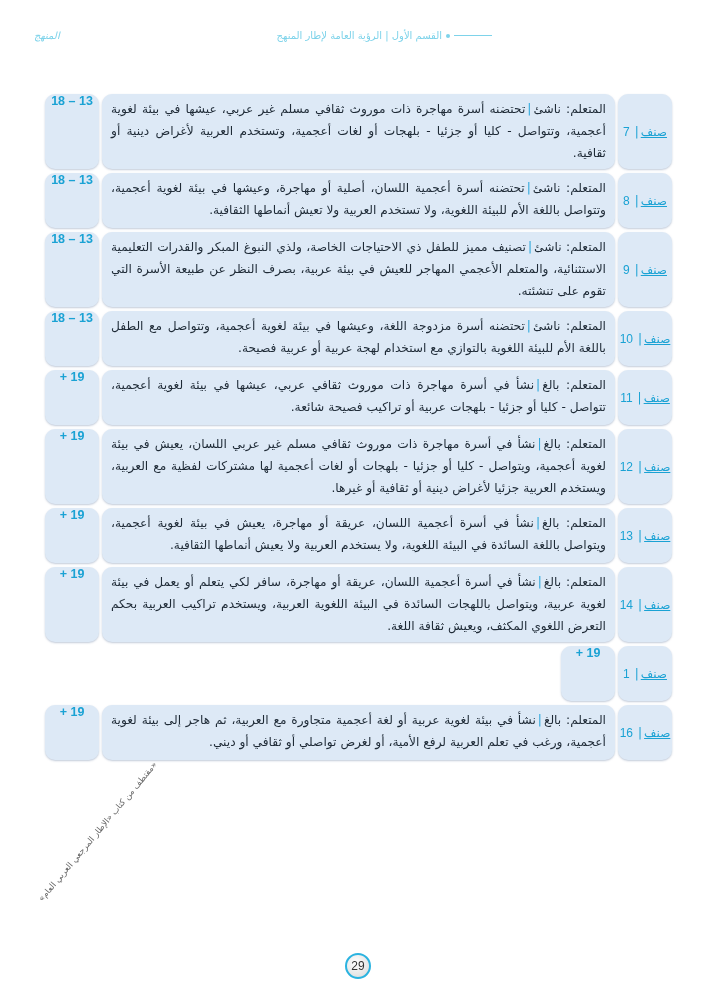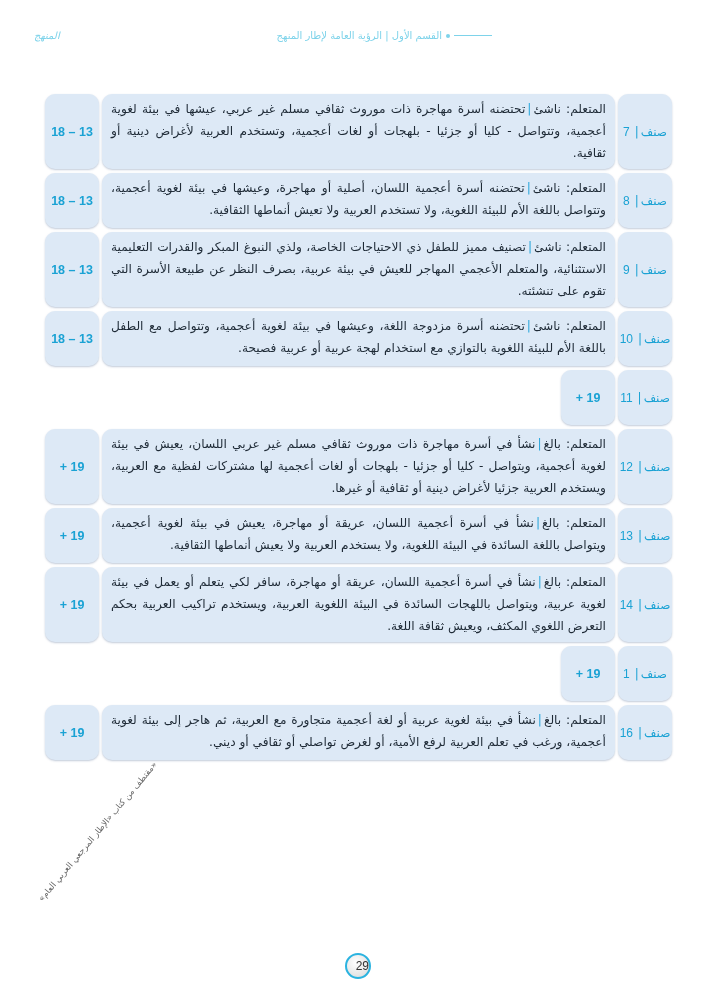--- a/index.html
+++ b/index.html
@@ -37,45 +37,45 @@
     border-radius: 10px;
     box-shadow: 0 1px 2px rgba(120,140,170,0.45);
   }
   .cls {
     width: 54px; margin-left: 3px;
     display: flex; align-items: center; justify-content: center;
     direction: rtl; font-size: 12px; color: #1aa2d4; white-space: nowrap;
   }
   .cls .num { font-family: "Liberation Sans", sans-serif; margin-right: 3px; }
   .cls .sep { margin: 0 2px; color: #1aa2d4; }
-  .cls .word { }
+  .cls .word { text-decoration: underline; }
   .desc {
     flex: 1; margin-left: 3px;
     direction: rtl; text-align: justify;
     font-size: 12.2px; line-height: 22px; color: #1e2a36;
     padding: 4px 9px 5px 9px;
   }
   .desc .bar { color: #2aa7dc; margin: 0 2px; }
   .age {
     width: 54px;
-    display: flex; align-items: center; justify-content: center;
+    display: flex; align-items: flex-start; justify-content: center;
     font-family: "Liberation Sans", sans-serif; font-weight: bold;
     font-size: 12.5px; color: #1aa2d4; white-space: nowrap;
   }
   .side-note {
     position: absolute; left: 40px; top: 895px;
     transform: rotate(-50deg); transform-origin: left center;
     font-size: 8.5px; color: #666; direction: rtl; white-space: nowrap;
   }
   .page-num {
     position: absolute; left: 345px; top: 953px;
     width: 22px; height: 22px; border-radius: 50%;
     border: 2px solid #2bb3e0;
     background: radial-gradient(circle at 40% 35%, #ffffff 0%, #e4e4e4 70%, #cfcfcf 100%);
-    display: flex; align-items: center; justify-content: flex-end;
+    display: flex; align-items: center; justify-content: center;
     font-family: "Liberation Sans", sans-serif; font-size: 12px; color: #333;
   }
 </style>
 </head>
 <body>
 
 <div class="header">
   <div class="header-right">
     <span class="header-line"></span>
     <span class="header-dot"></span>
@@ -128,20 +128,21 @@
       <div class="cell age">
         <span>18 – 13</span>
       </div>
     </div>
     <div class="row" style="min-height: 55px;">
       <div class="cell cls">
         <span class="word">صنف</span>
         <span class="sep">|</span>
         <span class="num">11</span>
       </div>
+      <div class="cell desc"><span>المتعلم: بالغ</span><span class="bar">|</span><span>نشأ في أسرة مهاجرة ذات موروث ثقافي عربي، عيشها في بيئة لغوية أعجمية، تتواصل - كليا أو جزئيا - بلهجات عربية أو تراكيب فصيحة شائعة.</span></div>
       <div class="cell age">
         <span>+ 19</span>
       </div>
     </div>
     <div class="row" style="min-height: 68px;">
       <div class="cell cls">
         <span class="word">صنف</span>
         <span class="sep">|</span>
         <span class="num">12</span>
       </div>

